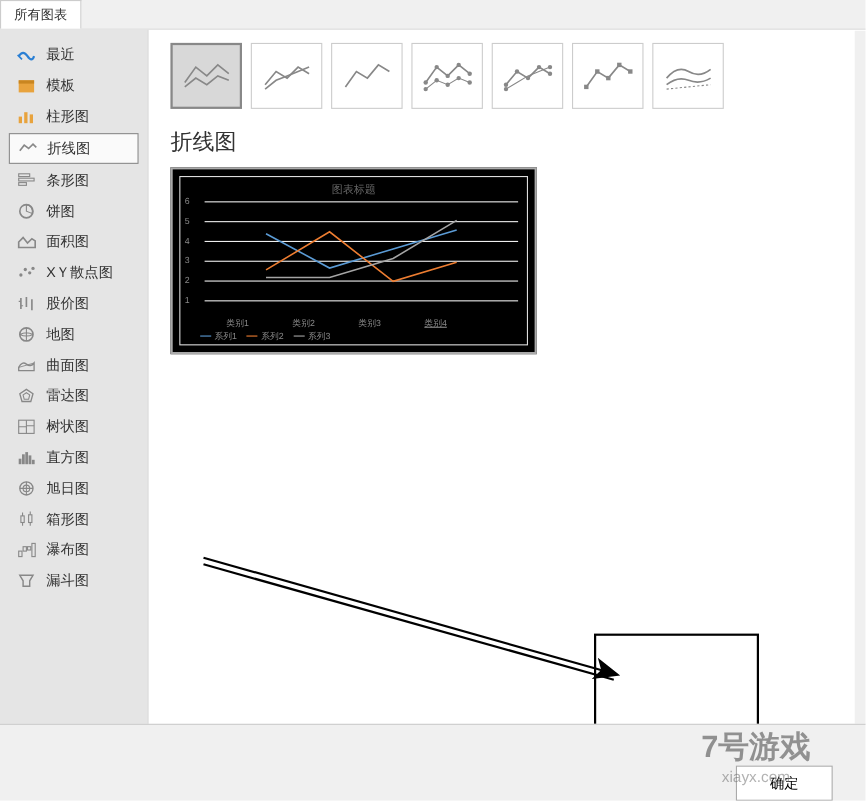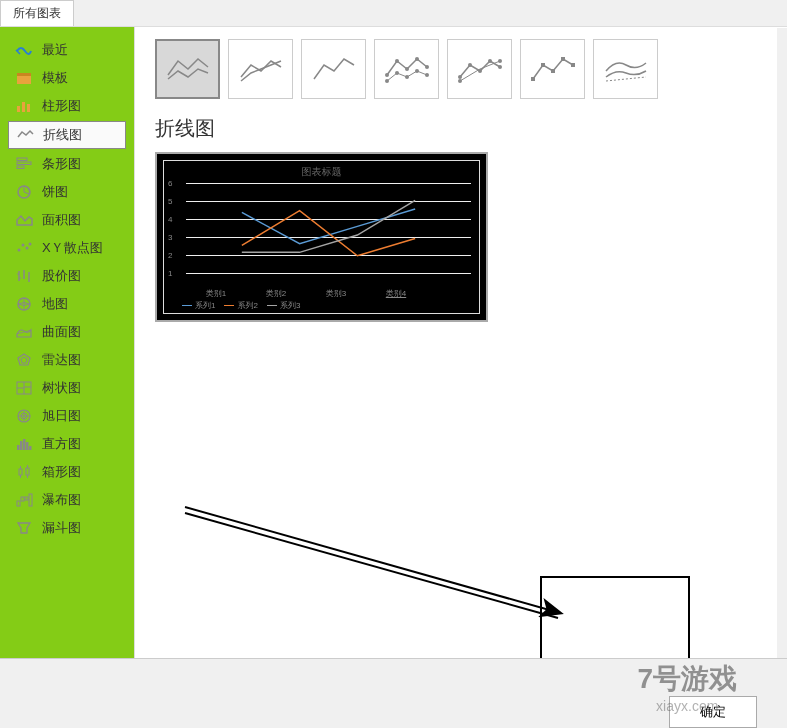--- a/index.html
+++ b/index.html
@@ -3,21 +3,21 @@
   <meta charset="utf-8">
   <style>
     * { margin: 0; padding: 0; box-sizing: border-box; }
     body { font-family: "Microsoft YaHei", sans-serif; background: #fff; width: 787px; height: 728px; overflow: hidden; position: relative; }
     
     .tab-bar { background: #f0f0f0; border-bottom: 1px solid #ddd; }
     .tab { display: inline-block; padding: 4px 12px; font-size: 12px; color: #333; background: #fff; border: 1px solid #ccc; border-bottom: none; }
     
     .main { display: flex; height: 640px; }
     
-    .sidebar { width: 135px; padding: 10px 8px; border-right: 1px solid #ddd; background: #84cc16; }
+    .sidebar { width: 135px; padding: 10px 8px; border-right: 1px solid #ddd; background: #e5e5e5; }
     .sidebar-item { display: flex; align-items: center; padding: 4px 6px; font-size: 13px; color: #333; cursor: pointer; margin-bottom: 2px; }
     .sidebar-item.selected { border: 1px solid #888; background: #fafafa; }
     .sidebar-item .icon { width: 20px; height: 18px; margin-right: 8px; display: flex; align-items: center; justify-content: center; flex-shrink: 0; }
     .sidebar-item .icon svg { width: 18px; height: 16px; }
     
     .content { flex: 1; padding: 12px 20px; position: relative; }
     
     .subtype-row { display: flex; gap: 8px; margin-bottom: 16px; }
     .subtype-box { width: 65px; height: 60px; border: 1px solid #ccc; display: flex; align-items: center; justify-content: center; cursor: pointer; background: #fff; }
     .subtype-box.selected { background: #d8d8d8; border: 2px solid #888; }
@@ -178,39 +178,39 @@
             <line x1="9" y1="2" x2="9" y2="14" stroke="#888"></line>
             <line x1="2" y1="8" x2="9" y2="8" stroke="#888"></line>
             <line x1="9" y1="7" x2="16" y2="7" stroke="#888"></line>
           </svg>
         </span>
         <span>树状图</span>
       </div>
       <div class="sidebar-item">
         <span class="icon">
           <svg viewBox="0 0 18 16">
-            <circle cx="9" cy="8" r="6" fill="none" stroke="#888" stroke-width="1.2"></circle>
-            <circle cx="9" cy="8" r="3" fill="none" stroke="#888"></circle>
-            <line x1="9" y1="2" x2="9" y2="14" stroke="#888"></line>
-            <line x1="3" y1="8" x2="15" y2="8" stroke="#888"></line>
-          </svg>
-        </span>
-        <span>旭日图</span>
-      </div>
-      <div class="sidebar-item">
-        <span class="icon">
-          <svg viewBox="0 0 18 16">
             <rect x="2" y="9" width="2.5" height="5" fill="#888"></rect>
             <rect x="5" y="5" width="2.5" height="9" fill="#888"></rect>
             <rect x="8" y="3" width="2.5" height="11" fill="#888"></rect>
             <rect x="11" y="6" width="2.5" height="8" fill="#888"></rect>
             <rect x="14" y="10" width="2.5" height="4" fill="#888"></rect>
           </svg>
         </span>
         <span>直方图</span>
+      </div>
+      <div class="sidebar-item">
+        <span class="icon">
+          <svg viewBox="0 0 18 16">
+            <circle cx="9" cy="8" r="6" fill="none" stroke="#888" stroke-width="1.2"></circle>
+            <circle cx="9" cy="8" r="3" fill="none" stroke="#888"></circle>
+            <line x1="9" y1="2" x2="9" y2="14" stroke="#888"></line>
+            <line x1="3" y1="8" x2="15" y2="8" stroke="#888"></line>
+          </svg>
+        </span>
+        <span>旭日图</span>
       </div>
       <div class="sidebar-item">
         <span class="icon">
           <svg viewBox="0 0 18 16">
             <rect x="4" y="5" width="3" height="6" fill="none" stroke="#888"></rect>
             <line x1="5.5" y1="2" x2="5.5" y2="5" stroke="#888"></line>
             <line x1="5.5" y1="11" x2="5.5" y2="14" stroke="#888"></line>
             <rect x="11" y="4" width="3" height="7" fill="none" stroke="#888"></rect>
             <line x1="12.5" y1="1" x2="12.5" y2="4" stroke="#888"></line>
             <line x1="12.5" y1="11" x2="12.5" y2="14" stroke="#888"></line>

